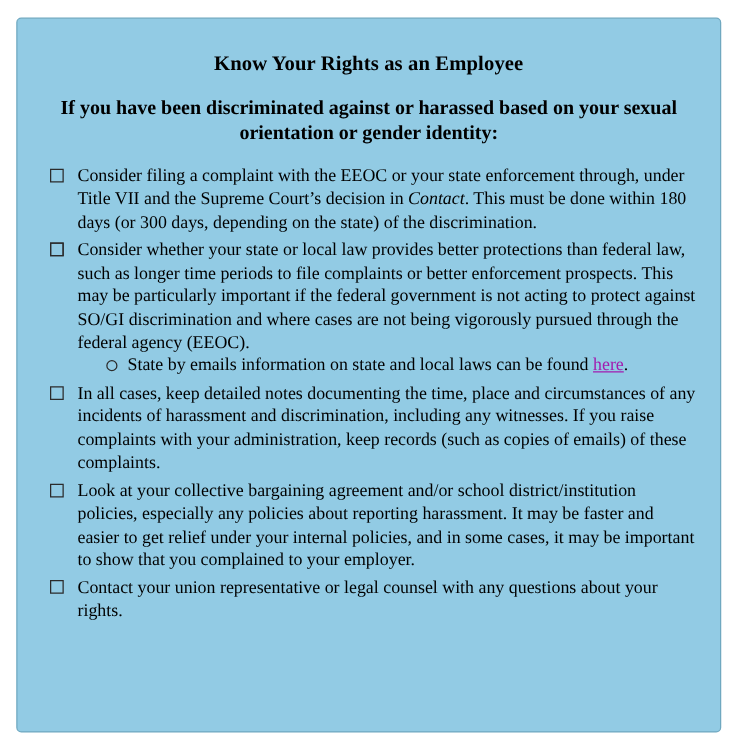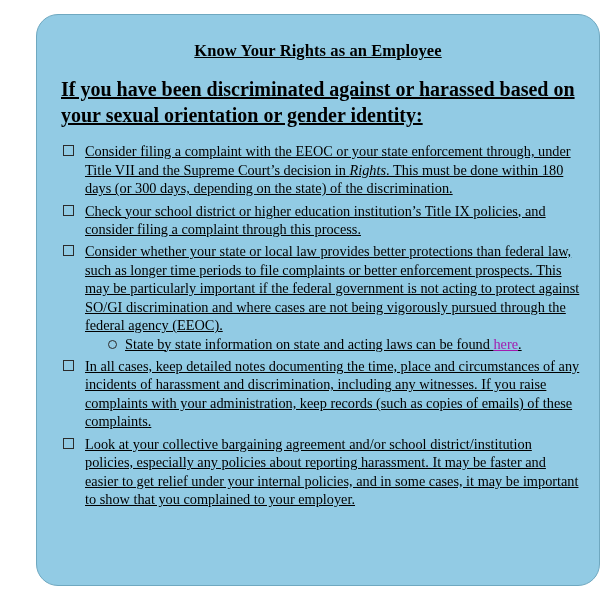--- a/index.html
+++ b/index.html
@@ -6,46 +6,45 @@
     margin: 0;
     padding: 0;
     width: 600px;
     height: 600px;
     background: #ffffff;
     font-family: "Liberation Serif", serif;
   }
 
   #card {
     position: absolute;
-    left: 36px;
+    left: 13px;
     top: 14px;
     width: 564px;
     height: 572px;
     background: #92cbe4;
     border: 1px solid #6fa8c0;
-    border-radius: 22px;
+    border-radius: 4px;
     box-sizing: border-box;
     overflow: hidden;
-    text-decoration: underline;
   }
 
   .title {
     text-align: center;
     font-weight: bold;
     font-size: 16.5px;
     color: #000;
     margin-top: 26px;
     letter-spacing: 0.1px;
   }
 
   .subtitle {
     font-weight: bold;
-    font-size: 20px;
+    font-size: 16px;
     color: #000;
-    text-align: left;
+    text-align: center;
     margin: 16px 24px 0 24px;
     line-height: 1.28;
   }
 
   ul.bullets {
     list-style: none;
     margin: 14px 0 0 0;
     padding: 0 18px 0 48px;
   }
 
@@ -107,44 +106,47 @@
 <div id="card" style="background: rgb(146, 203, 228);">
 
   <div class="title">Know Your Rights as an Employee</div>
 
   <div class="subtitle">If you have been discriminated against or harassed based on your sexual orientation or gender identity:</div>
 
   <ul class="bullets">
 
     <li>
       <span class="box"></span>
-      <span>Consider filing a complaint with the EEOC or your state enforcement through, under Title VII and the Supreme Court’s decision in </span><span class="italic">Rights</span><span>. This must be done within 180 days (or 300 days, depending on the state) of the discrimination.</span>
+      <span>Consider filing a complaint with the EEOC or your state enforcement through, under Title VII and the Supreme Court’s decision in </span><span class="italic">Contact</span><span>. This must be done within 180 days (or 300 days, depending on the state) of the discrimination.</span>
     </li>
 
     <li>
       <span class="box"></span>
-      <span>Check your school district or higher education institution’s Title IX policies, and consider filing a complaint through this process.</span>
     </li>
 
     <li>
       <span class="box"></span>
       <span>Consider whether your state or local law provides better protections than federal law, such as longer time periods to file complaints or better enforcement prospects. This may be particularly important if the federal government is not acting to protect against SO/GI discrimination and where cases are not being vigorously pursued through the federal agency (EEOC).</span>
       <ul class="sub">
         <li>
           <span class="circle"></span>
-          <span>State by state information on state and acting laws can be found </span><a class="inline-link" href="#">here</a><span>.</span>
+          <span>State by emails information on state and local laws can be found </span><a class="inline-link" href="#">here</a><span>.</span>
         </li>
       </ul>
     </li>
 
     <li>
       <span class="box"></span>
       <span>In all cases, keep detailed notes documenting the time, place and circumstances of any incidents of harassment and discrimination, including any witnesses. If you raise complaints with your administration, keep records (such as copies of emails) of these complaints.</span>
     </li>
 
     <li>
       <span class="box"></span>
       <span>Look at your collective bargaining agreement and/or school district/institution policies, especially any policies about reporting harassment. It may be faster and easier to get relief under your internal policies, and in some cases, it may be important to show that you complained to your employer.</span>
     </li>
 
+    <li>
+      <span class="box"></span>
+      <span>Contact your union representative or legal counsel with any questions about your rights.</span>
+    </li>
 
   </ul>
 </div>
 
 </body></html>

